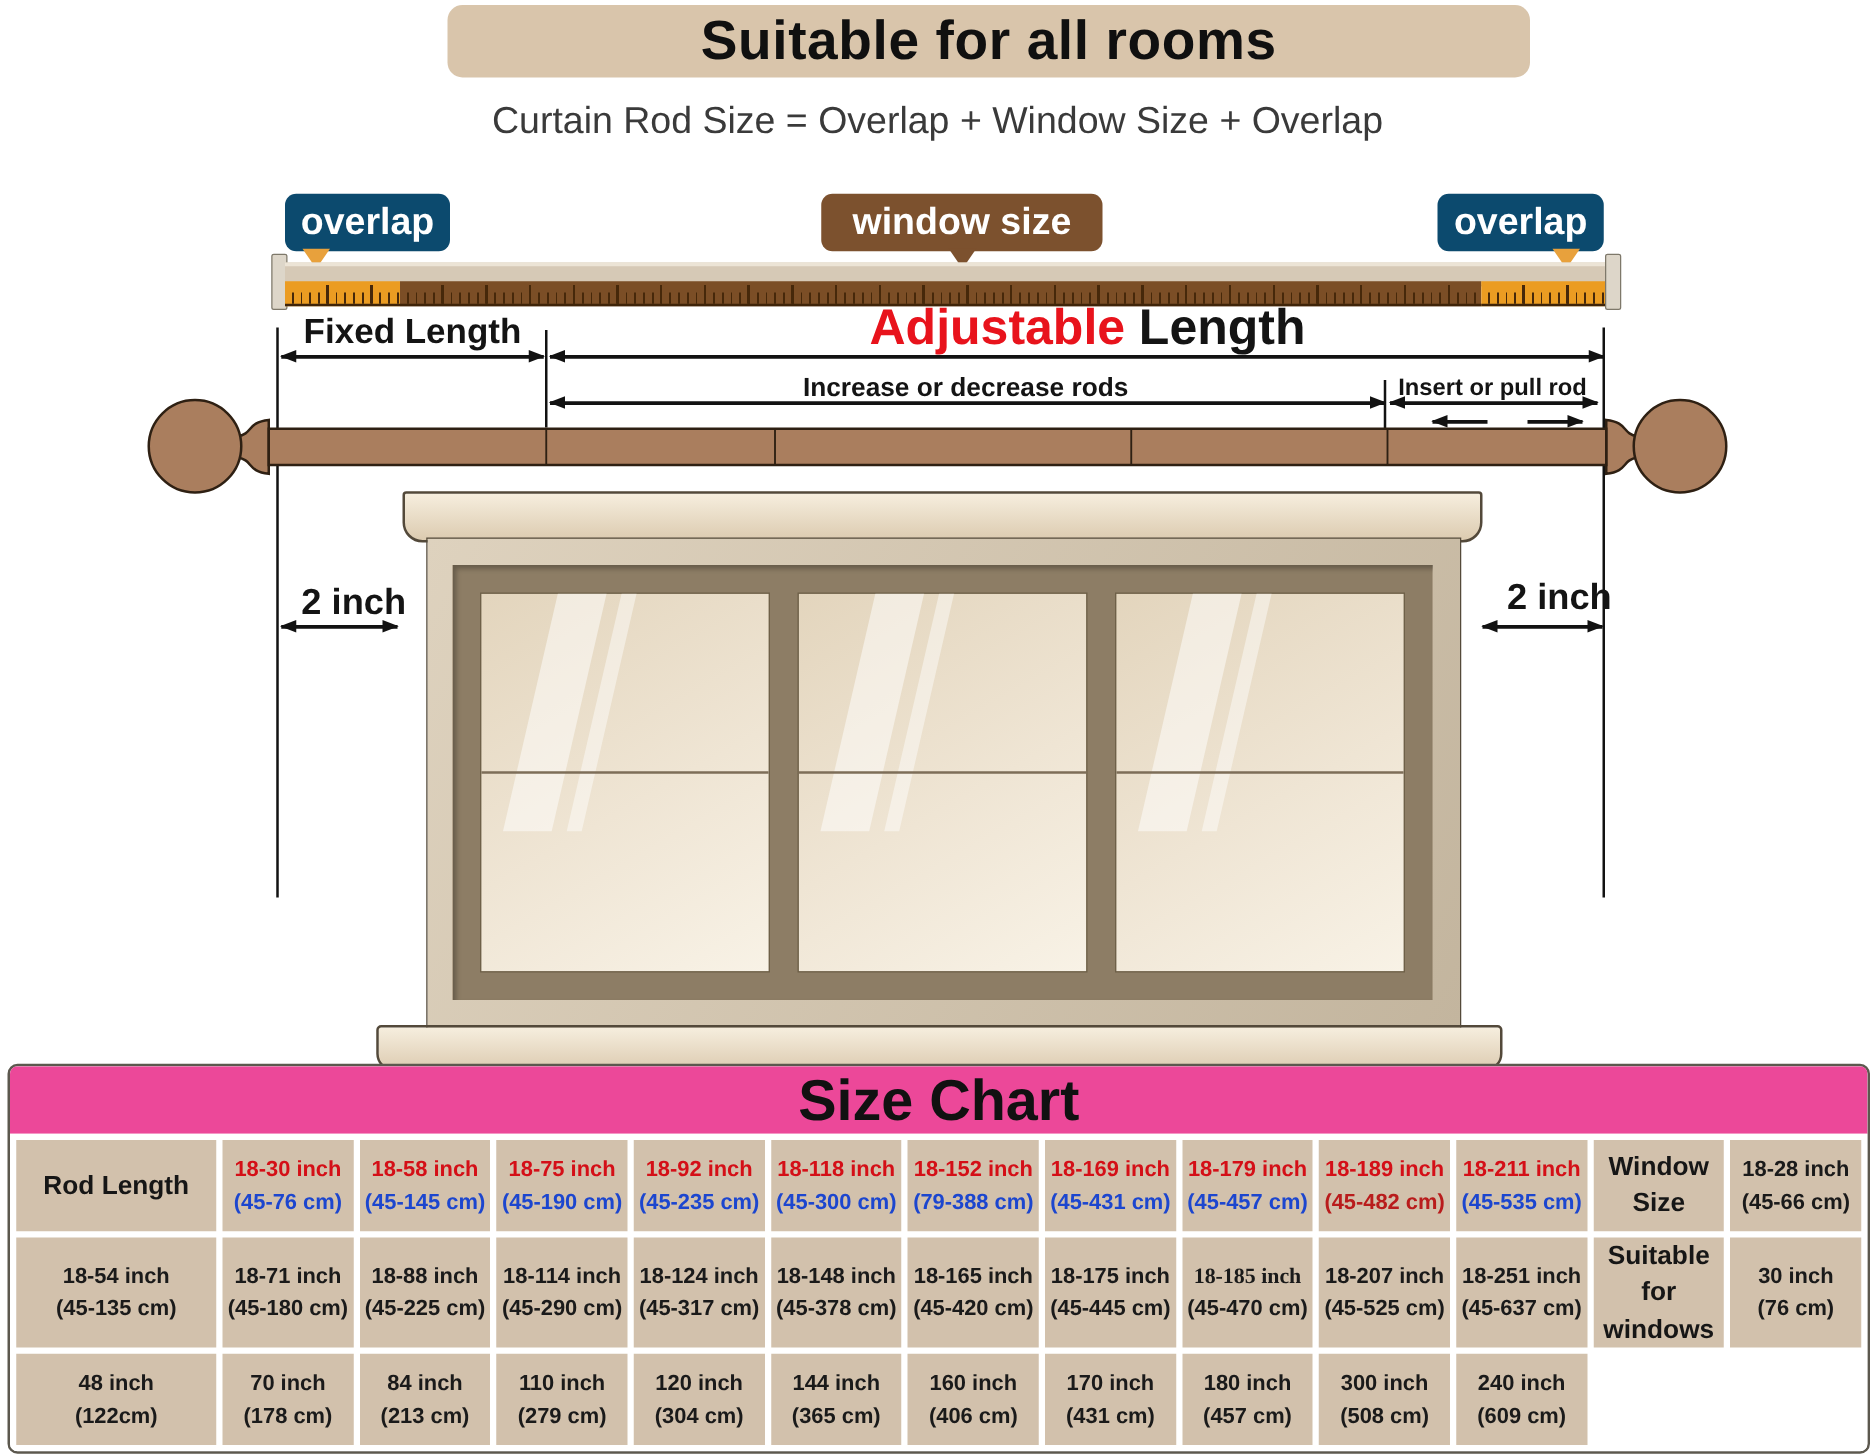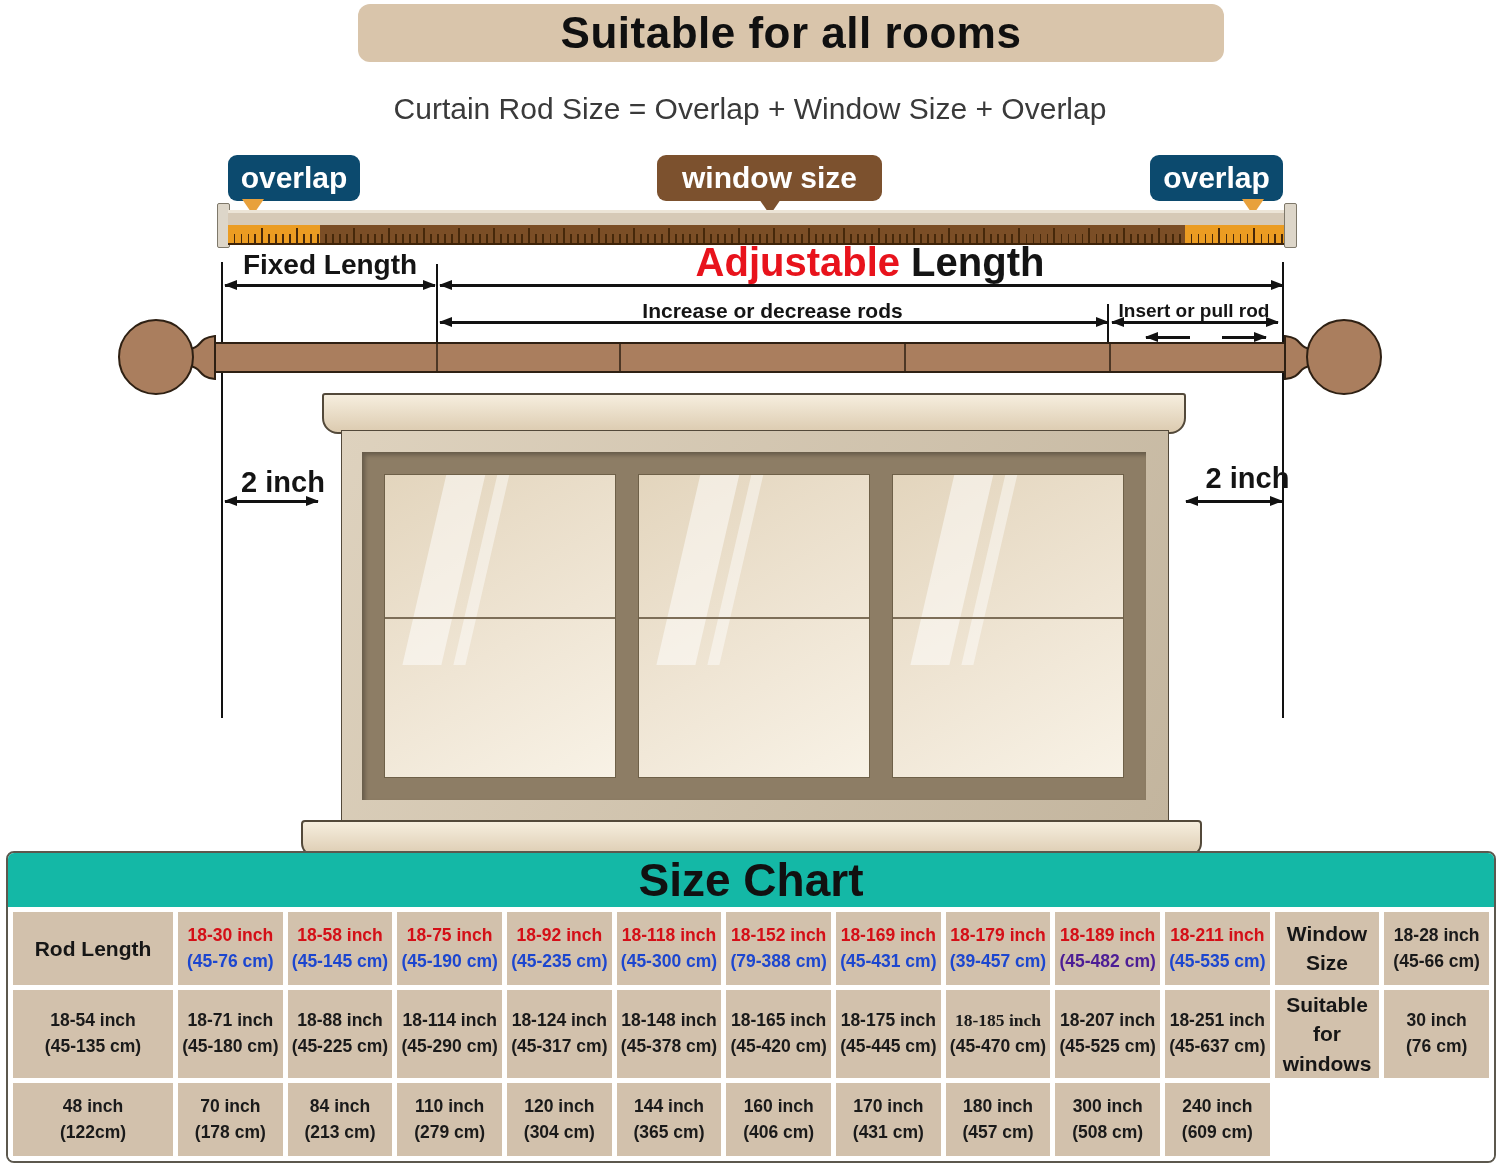--- a/index.html
+++ b/index.html
@@ -4,21 +4,21 @@
 <style>
   html,body{margin:0;padding:0;background:#ffffff;}
   .stage{position:relative;width:1500px;height:1165px;background:#ffffff;overflow:hidden;
          font-family:"Liberation Sans",sans-serif;color:#151515;}
 
   
   .banner{position:absolute;left:358px;top:4px;width:866px;height:58px;background:#d9c5ab;
           border-radius:12px;display:flex;align-items:center;justify-content:center;}
   .banner span{font-size:44px;font-weight:bold;color:#101010;letter-spacing:.5px;}
 
-  .formula{position:absolute;left:0;top:92px;width:1500px;text-align:center;
+  .formula{position:absolute;left:0;top:80px;width:1500px;text-align:center;
            font-size:30px;color:#3a3a3a;}
 
   
   .bubble{position:absolute;top:155px;height:46px;border-radius:9px;display:flex;
           align-items:center;justify-content:center;color:#fff;font-weight:bold;font-size:30px;}
   .bubble .ptr{position:absolute;top:44px;width:0;height:0;
                border-left:11px solid transparent;border-right:11px solid transparent;}
   .bub-orange{background:#0c4a6e;}
   .bub-orange .ptr{border-top:16px solid #e8a13c;}
   .bub-brown{background:#7c512e;}
@@ -72,21 +72,21 @@
   .pane .streak-b{position:absolute;left:40%;top:-5%;width:5%;height:68%;
         background:rgba(255,255,255,.45);transform:skewX(-13deg);}
   .pane .hdiv{position:absolute;left:0;right:0;top:47%;height:2px;background:#7d6e58;}
   .sill{position:absolute;left:301px;top:820px;width:897px;height:33px;
         background:linear-gradient(#f6eede,#ddccb2);border:2px solid #53493a;
         border-radius:4px 4px 14px 14px;}
 
   
   .chart-box{position:absolute;left:6px;top:851px;width:1486px;height:308px;background:#ffffff;
              border:2.5px solid #5c584e;border-radius:8px;overflow:hidden;}
-  .chart-title{height:54px;background:#14b8a6;display:flex;align-items:center;justify-content:center;
+  .chart-title{height:54px;background:#ec4899;display:flex;align-items:center;justify-content:center;
              font-size:46px;font-weight:bold;color:#111111;}
   .chart-grid{position:absolute;left:0;right:0;top:54px;bottom:0;display:grid;
              grid-template-columns:160px repeat(12,1fr);grid-auto-rows:1fr;gap:5px;padding:5px;
              background:#ffffff;box-sizing:border-box;}
   .sc-label{background:#d2c1ac;display:flex;align-items:center;justify-content:center;
              text-align:center;font-size:21px;font-weight:bold;color:#161616;line-height:1.4;
              padding:0 8px;box-sizing:border-box;}
   .sc-cell{background:#d2c1ac;display:flex;flex-direction:column;align-items:center;
              justify-content:center;gap:5px;font-size:17.5px;font-weight:bold;text-align:center;}
 </style>
@@ -206,25 +206,25 @@
         <div class="sc-cell">
           <div style="color: rgb(212, 15, 23);">18-152 inch</div>
           <div style="color: rgb(28, 70, 207);">(79-388 cm)</div>
         </div>
         <div class="sc-cell">
           <div style="color: rgb(212, 15, 23);">18-169 inch</div>
           <div style="color: rgb(28, 70, 207);">(45-431 cm)</div>
         </div>
         <div class="sc-cell">
           <div style="color: rgb(212, 15, 23);">18-179 inch</div>
-          <div style="color: rgb(28, 70, 207);">(39-457 cm)</div>
+          <div style="color: rgb(28, 70, 207);">(45-457 cm)</div>
         </div>
         <div class="sc-cell">
           <div style="color: rgb(212, 15, 23);">18-189 inch</div>
-          <div style="color: #4c1d95;">(45-482 cm)</div>
+          <div style="color: #b91c1c;">(45-482 cm)</div>
         </div>
         <div class="sc-cell">
           <div style="color: rgb(212, 15, 23);">18-211 inch</div>
           <div style="color: rgb(28, 70, 207);">(45-535 cm)</div>
         </div>
         <div class="sc-label">Window Size</div>
         <div class="sc-cell">
           <div style="color: rgb(26, 26, 26);">18-28 inch</div>
           <div style="color: rgb(26, 26, 26);">(45-66 cm)</div>
         </div>

